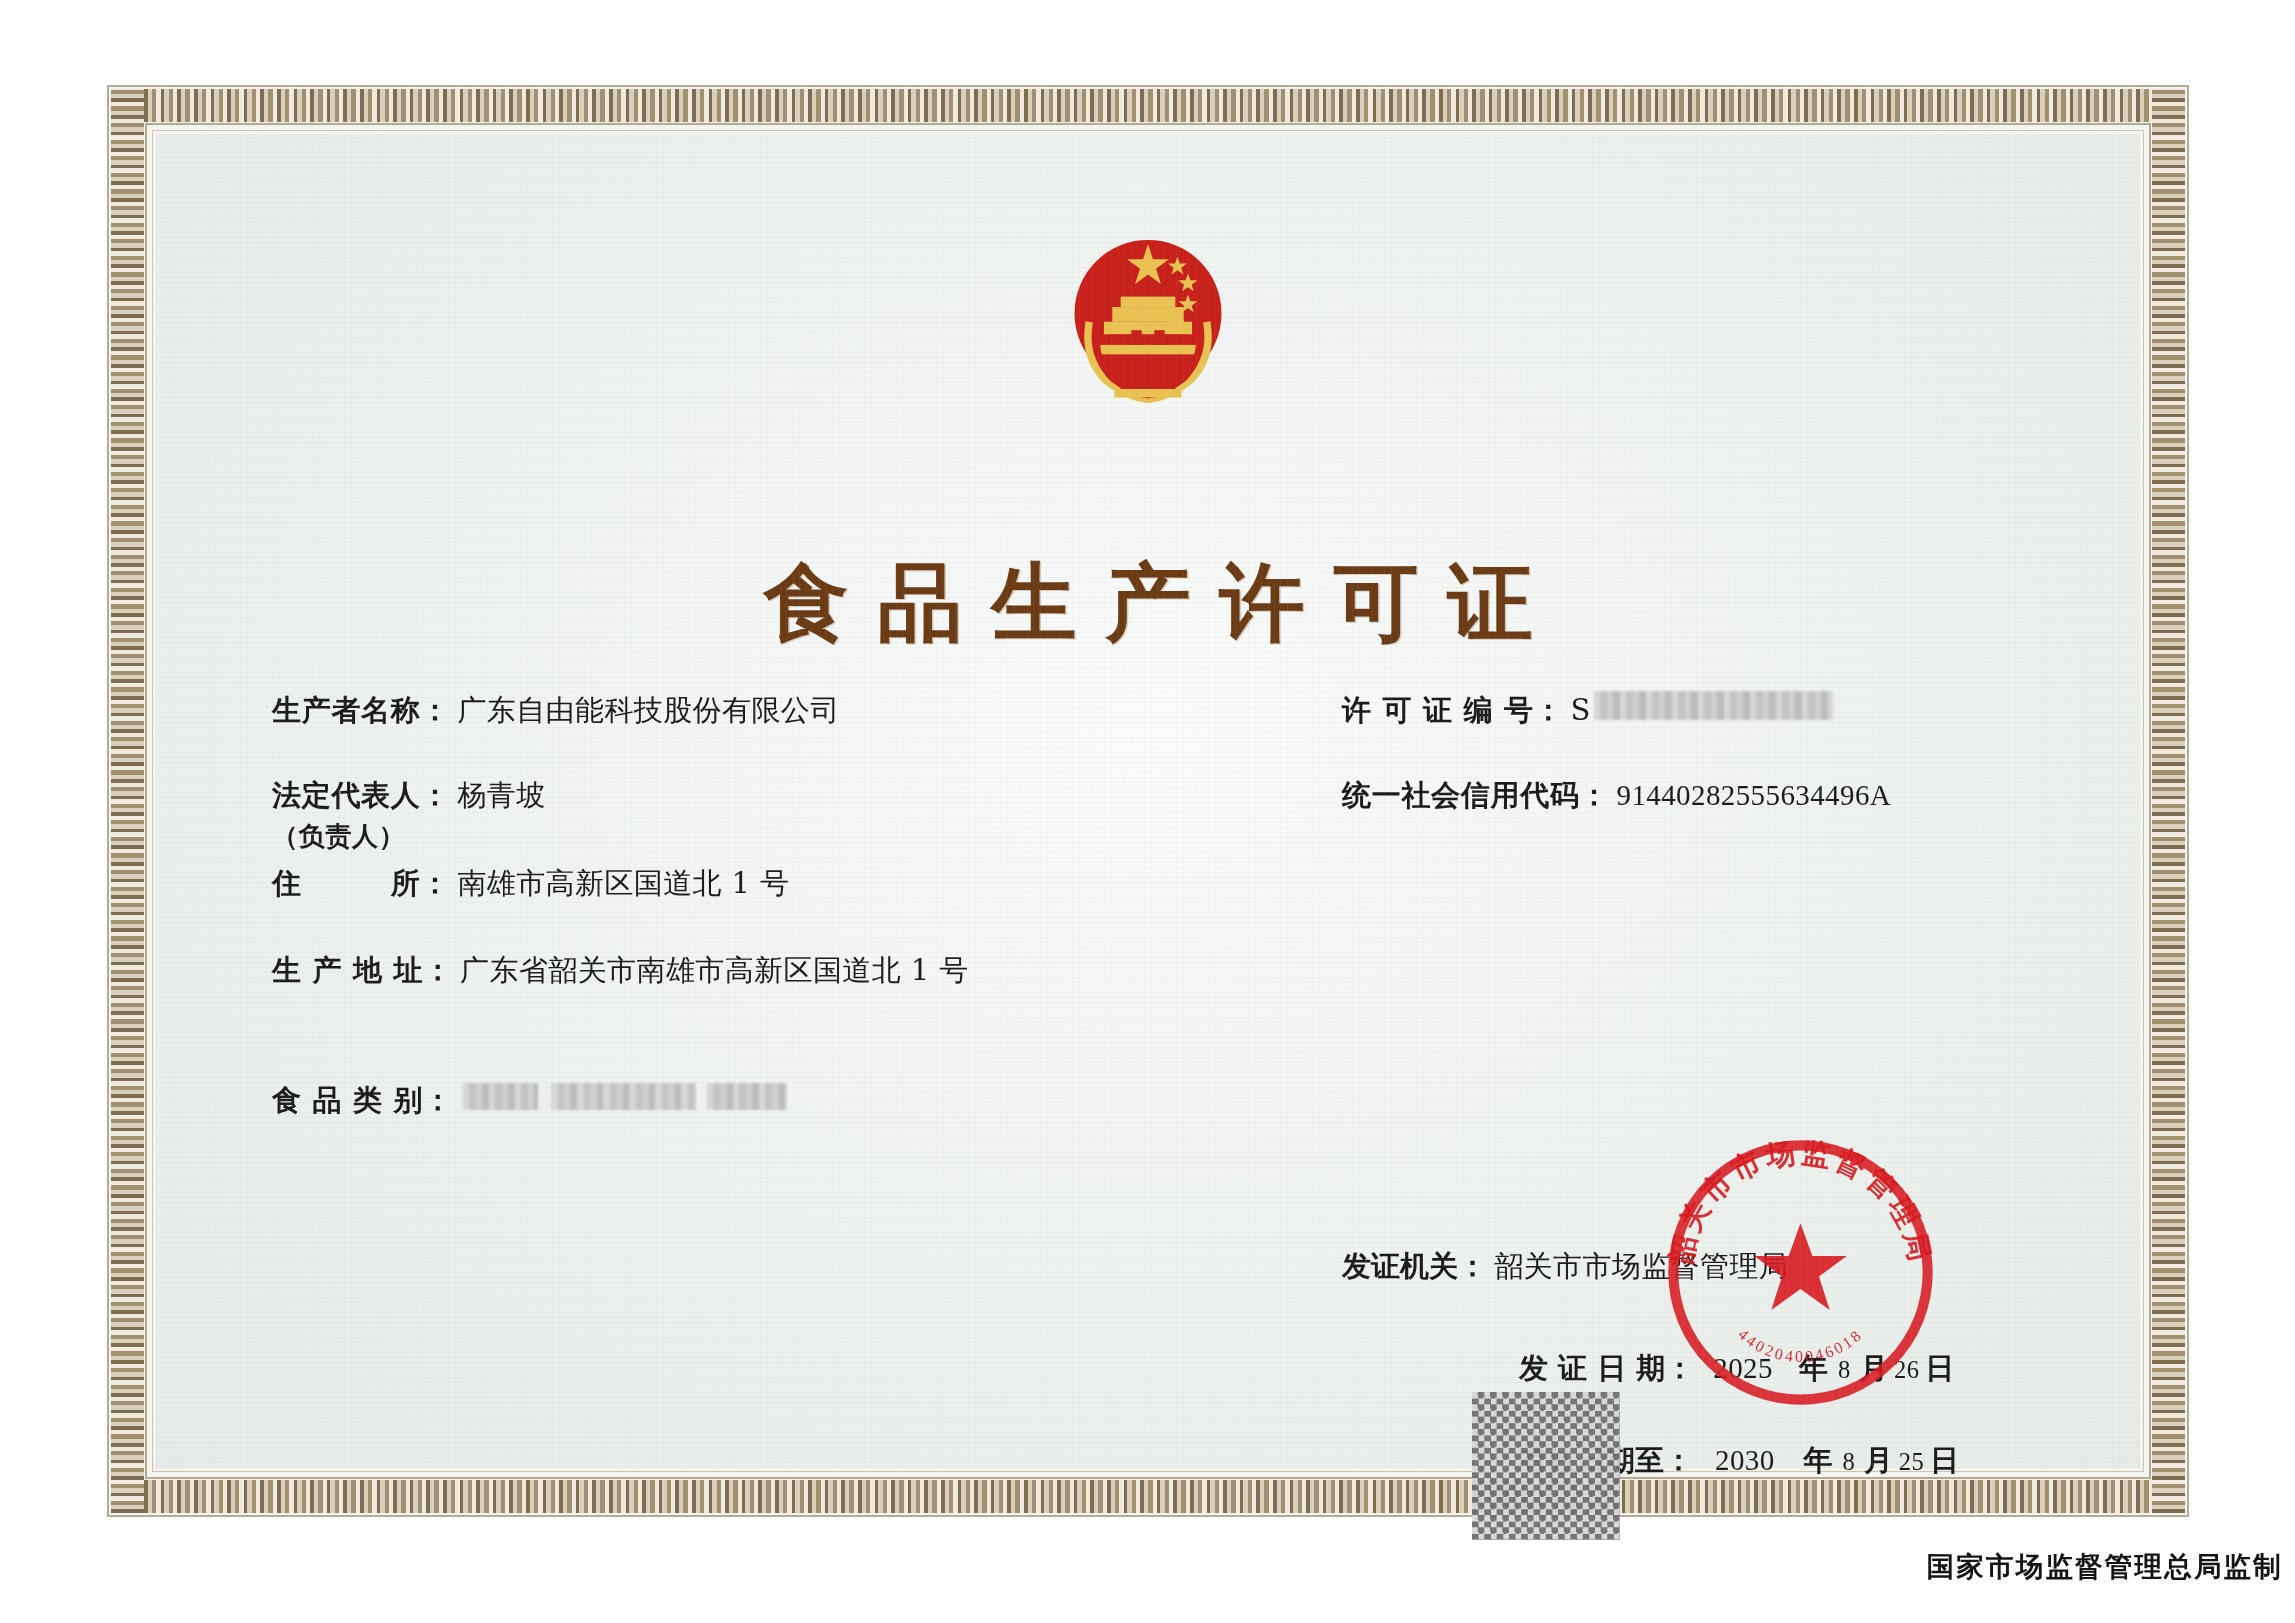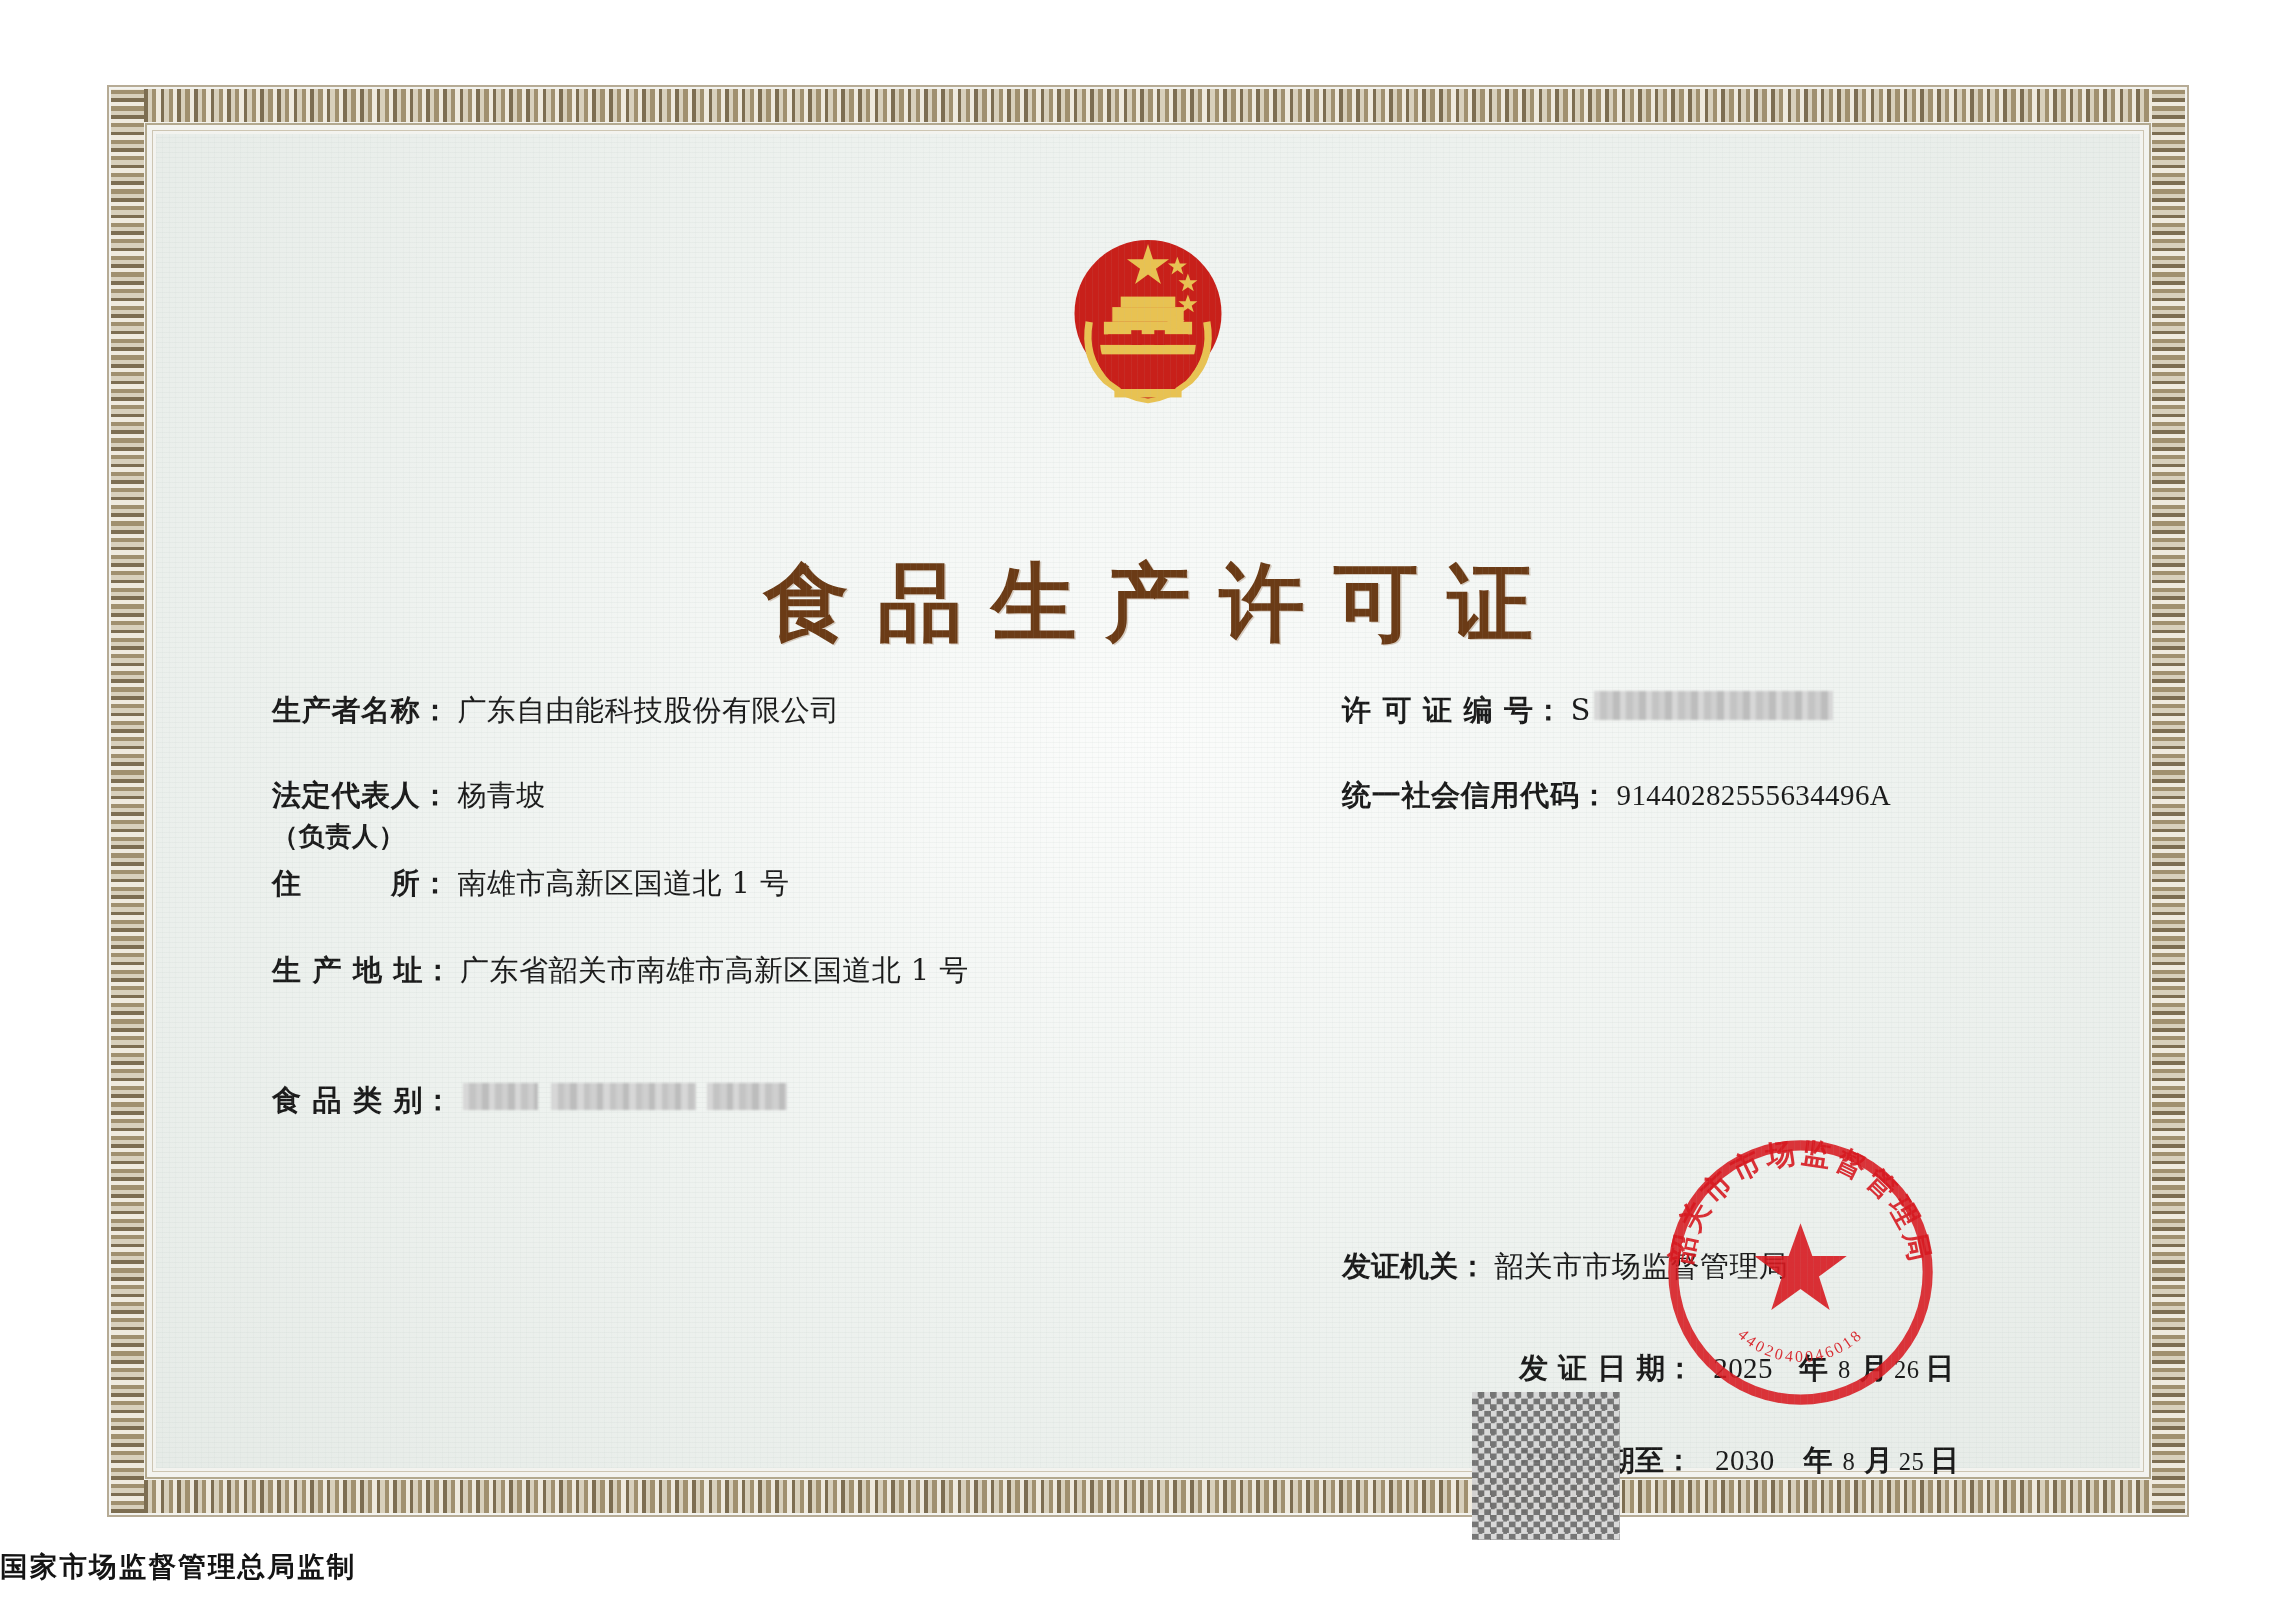--- a/index.html
+++ b/index.html
@@ -179,21 +179,21 @@
     opacity: 0.95;
     filter: blur(0.3px);
   }
 
   
   .footer {
     position: absolute;
     left: 0;
     right: 12px;
     top: 1549px;
-    text-align: left;
+    text-align: right;
     font-family: Liberation Sans, sans-serif;
     font-size: 27.5px;
     font-weight: bold;
     letter-spacing: 2.2px;
     color: #141414;
   }
 </style>
 </head>
 <body>
 

